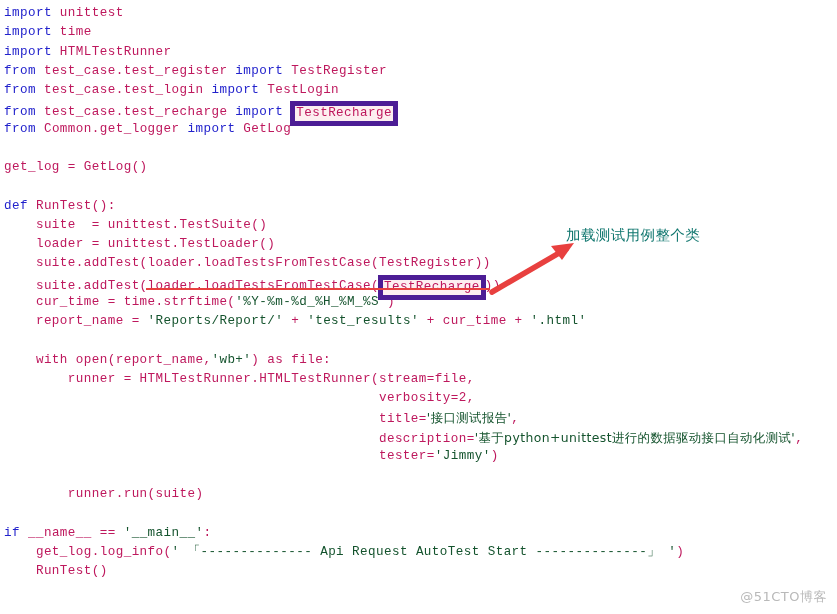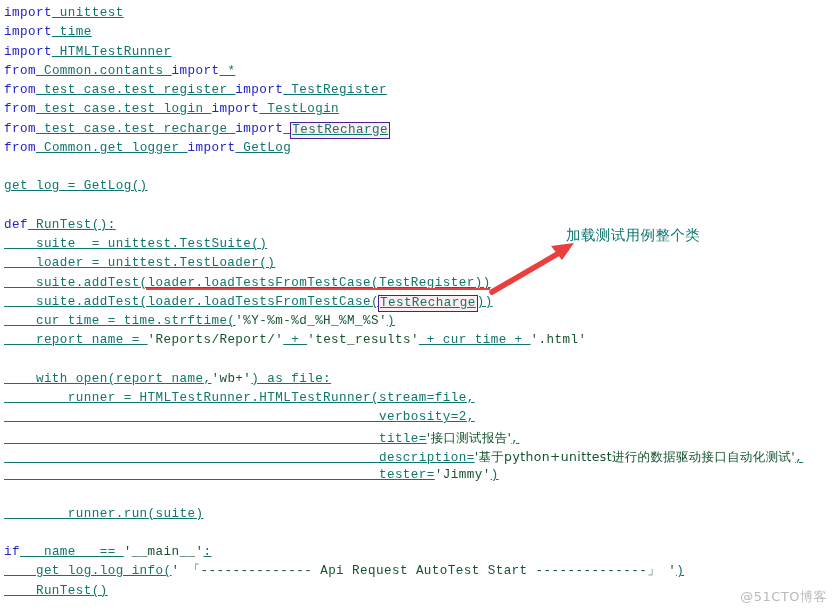--- a/index.html
+++ b/index.html
@@ -25,26 +25,26 @@
     height: 19.25px;
     line-height: 19.25px;
     font-size: 12.6px;
     white-space: pre;
     color: #1a1a1a;
     letter-spacing: 0.42px;
   }
   .kw  { color: #2222cc; }
   .str { color: #14532d; }
   .cjk { font-family: "DejaVu Sans", "Liberation Sans", sans-serif; font-size: 12.4px; }
-  .plain { color: #0f766e; text-decoration: underline; }
+  .plain { color: #be185d; }
 
   
   .hlbox {
     display: inline-block;
-    border: 1px solid #4c1d95;
+    border: 5px solid #4c1d95;
     background: #fdeff0;
     padding: 0 1px;
     margin: 0 -1px;
     line-height: 15px;
     position: relative;
     top: 1px;
   }
 
   
   #overlay {
@@ -76,21 +76,20 @@
 </style>
 </head>
 <body>
 
 <div id="screen">
 
   <div id="code">
       <div class="ln"><span class="kw">import</span><span class="plain"> unittest</span></div>
       <div class="ln"><span class="kw">import</span><span class="plain"> time</span></div>
       <div class="ln"><span class="kw">import</span><span class="plain"> HTMLTestRunner</span></div>
-      <div class="ln"><span class="kw">from</span><span class="plain"> Common.contants </span><span class="kw">import</span><span class="plain"> *</span></div>
       <div class="ln"><span class="kw">from</span><span class="plain"> test_case.test_register </span><span class="kw">import</span><span class="plain"> TestRegister</span></div>
       <div class="ln"><span class="kw">from</span><span class="plain"> test_case.test_login </span><span class="kw">import</span><span class="plain"> TestLogin</span></div>
       <div class="ln"><span class="kw">from</span><span class="plain"> test_case.test_recharge </span><span class="kw">import</span><span class="plain"> </span><span class="plain hlbox">TestRecharge</span></div>
       <div class="ln"><span class="kw">from</span><span class="plain"> Common.get_logger </span><span class="kw">import</span><span class="plain"> GetLog</span></div>
       <div class="ln">&nbsp;</div>
       <div class="ln"><span class="plain">get_log = GetLog()</span></div>
       <div class="ln">&nbsp;</div>
       <div class="ln"><span class="kw">def</span><span class="plain"> RunTest():</span></div>
       <div class="ln"><span class="plain">    suite  = unittest.TestSuite()</span></div>
       <div class="ln"><span class="plain">    loader = unittest.TestLoader()</span></div>

